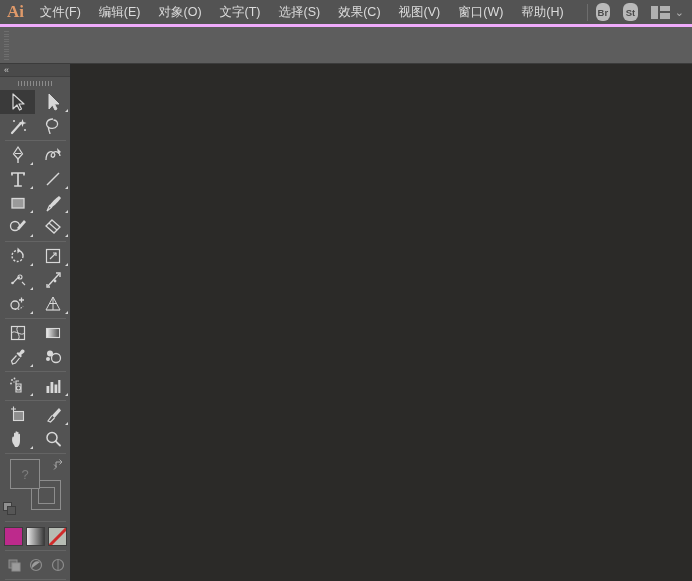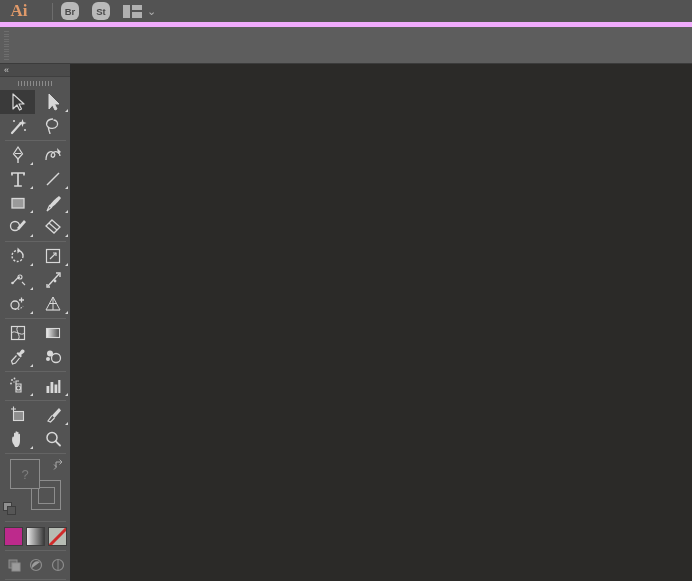--- a/index.html
+++ b/index.html
@@ -11,21 +11,21 @@
   }
 
   #app { position: relative; width: 692px; height: 581px; }
 
   
   .menubar {
     position: absolute; left: 0; top: 0;
     width: 692px; height: 27px;
     background: #535353;
     display: flex; align-items: center;
-    border-bottom: 5px solid #f0abfc;
+    border-bottom: 3px solid #f0abfc;
   }
   .ai-logo {
     width: 38px; height: 27px;
     display: flex; align-items: center; justify-content: center;
     color: #e09a6a;
     font-size: 17px; font-weight: bold;
     letter-spacing: 0px;
     font-family: "Liberation Serif", "DejaVu Serif", serif;
   }
   .menu-item {
@@ -196,20 +196,31 @@
     background: #2b2a28;
   }
 </style>
 </head>
 <body>
 
 <div id="app">
 
   <div class="menubar">
     <div class="ai-logo">Ai</div>
+    <div id="menu-items" style="display:flex;align-items:center;">
+        <div class="menu-item">文件(F)</div>
+        <div class="menu-item">编辑(E)</div>
+        <div class="menu-item">对象(O)</div>
+        <div class="menu-item">文字(T)</div>
+        <div class="menu-item">选择(S)</div>
+        <div class="menu-item">效果(C)</div>
+        <div class="menu-item">视图(V)</div>
+        <div class="menu-item">窗口(W)</div>
+        <div class="menu-item">帮助(H)</div>
+      </div>
     <div class="menu-sep"></div>
     <div class="sq-btn">Br</div>
     <div class="sq-btn">St</div>
     <div class="ws-switch">
       <span class="ws-icon">
           <i></i>
           <i></i>
           <i></i>
         </span>
       <span class="chev">⌄</span>

